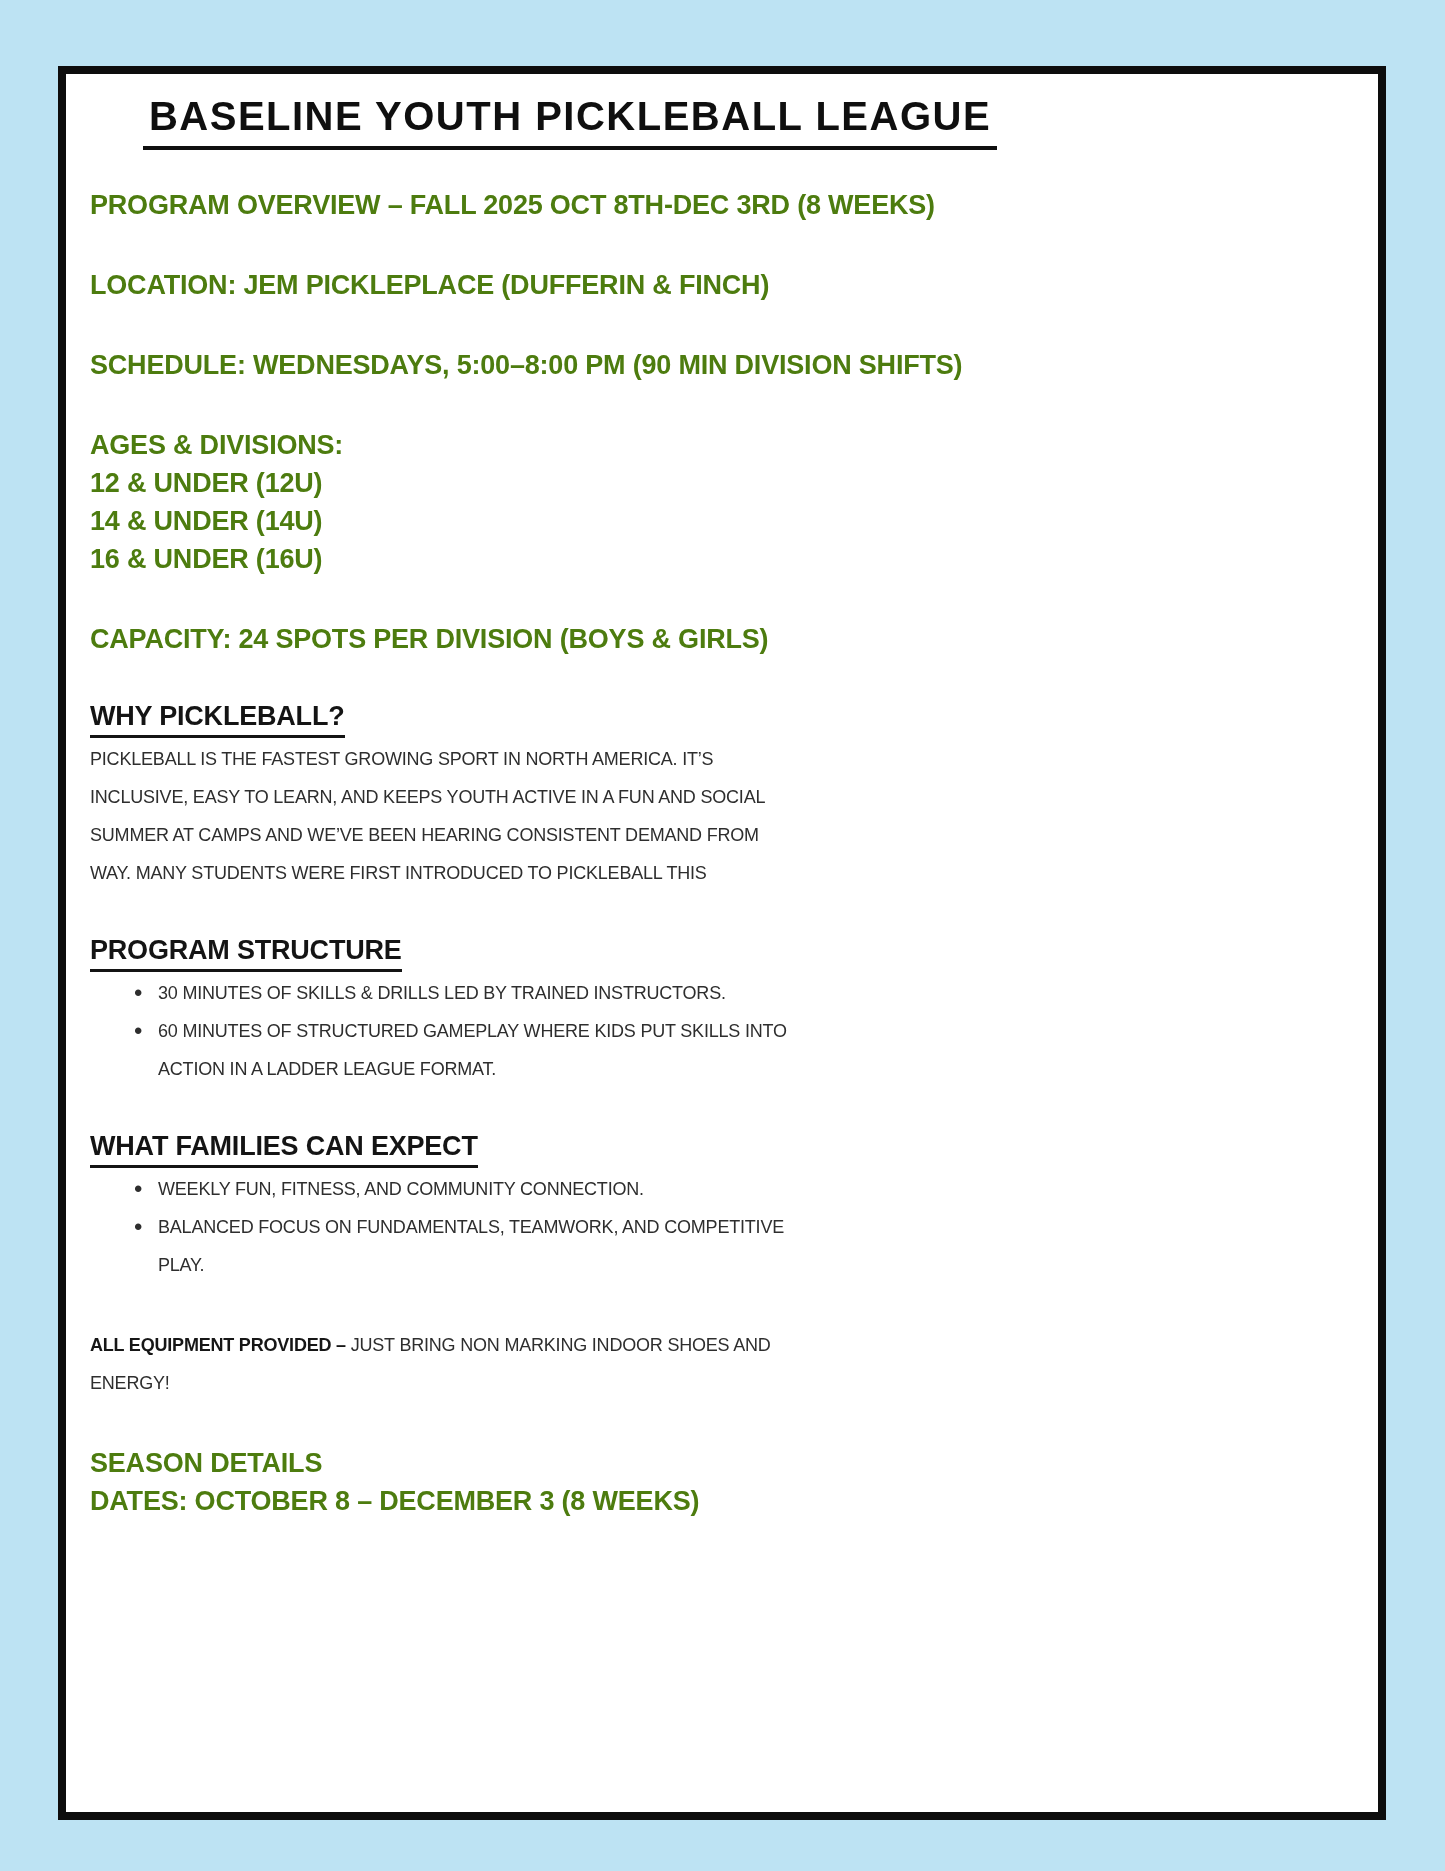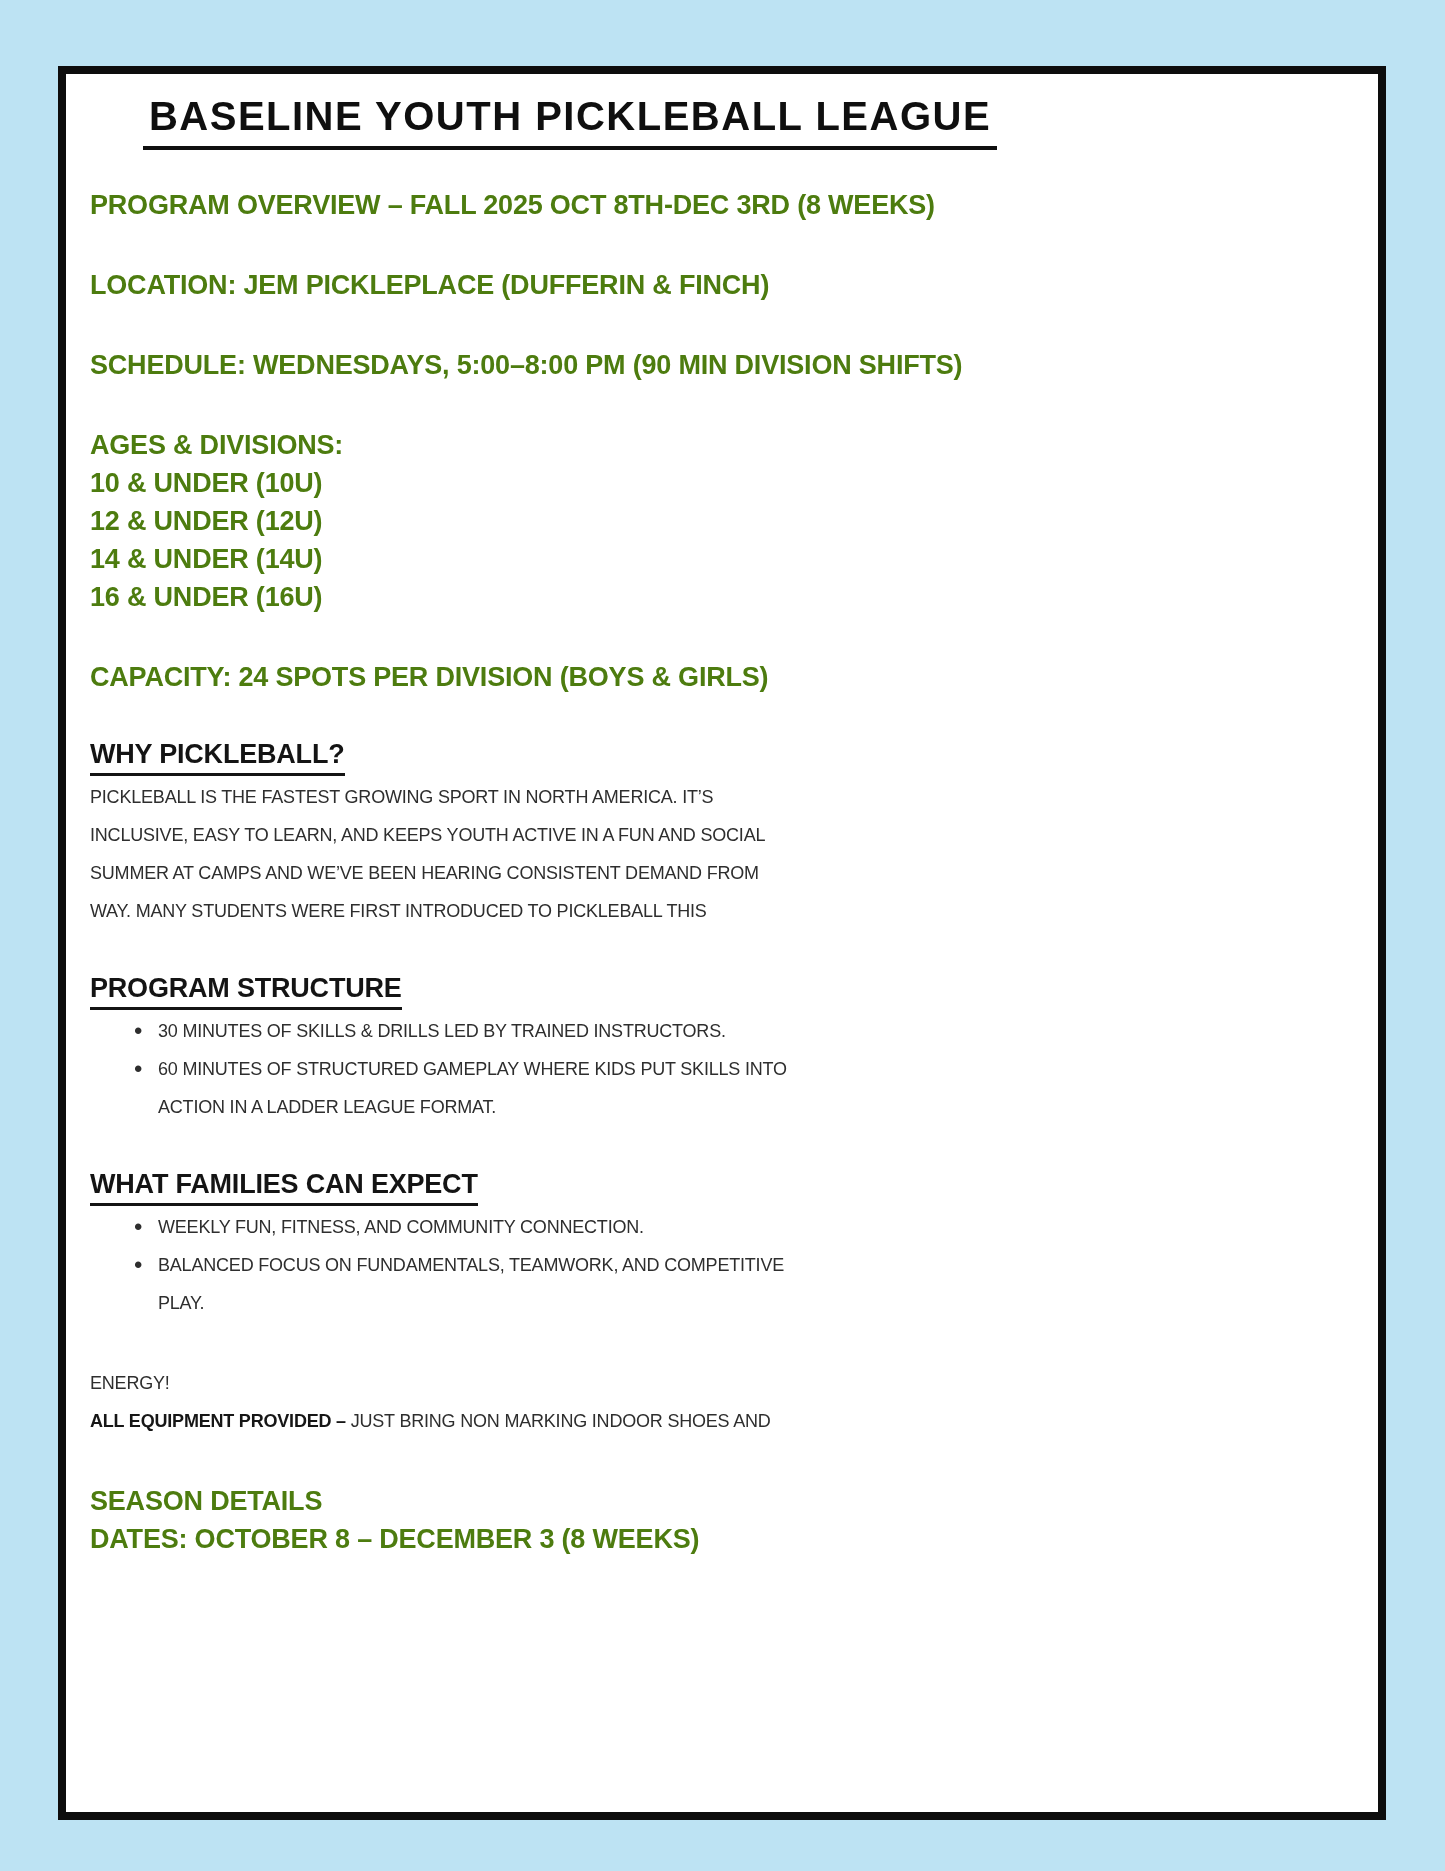--- a/index.html
+++ b/index.html
@@ -107,21 +107,20 @@
     <div class="block">
       <p class="h">LOCATION: JEM PICKLEPLACE (DUFFERIN &amp; FINCH)</p>
     </div>
 
     <div class="block">
       <p class="h">SCHEDULE: WEDNESDAYS, 5:00–8:00 PM (90 MIN DIVISION SHIFTS)</p>
     </div>
 
     <div class="block">
       <p class="h">AGES &amp; DIVISIONS:</p>
-      <p class="h">10 &amp; UNDER (10U)</p>
       <p class="h">12 &amp; UNDER (12U)</p>
       <p class="h">14 &amp; UNDER (14U)</p>
       <p class="h">16 &amp; UNDER (16U)</p>
     </div>
 
     <div class="block">
       <p class="h">CAPACITY: 24 SPOTS PER DIVISION (BOYS &amp; GIRLS)</p>
     </div>
 
     <div class="block">
@@ -152,22 +151,22 @@
           <p class="body-line">WEEKLY FUN, FITNESS, AND COMMUNITY CONNECTION.</p>
         </li>
         <li>
           <p class="body-line">BALANCED FOCUS ON FUNDAMENTALS, TEAMWORK, AND COMPETITIVE</p>
           <p class="body-line">PLAY.</p>
         </li>
       </ul>
     </div>
 
     <div class="block">
+      <p class="body-line"><span class="inline-bold">ALL EQUIPMENT PROVIDED – </span><span>JUST BRING NON MARKING INDOOR SHOES AND</span></p>
       <p class="body-line">ENERGY!</p>
-      <p class="body-line"><span class="inline-bold">ALL EQUIPMENT PROVIDED – </span><span>JUST BRING NON MARKING INDOOR SHOES AND</span></p>
     </div>
 
     <div class="block">
       <p class="h">SEASON DETAILS</p>
       <p class="h">DATES: OCTOBER 8 – DECEMBER 3 (8 WEEKS)</p>
 
     </div>
 
   </div>
 </div>

